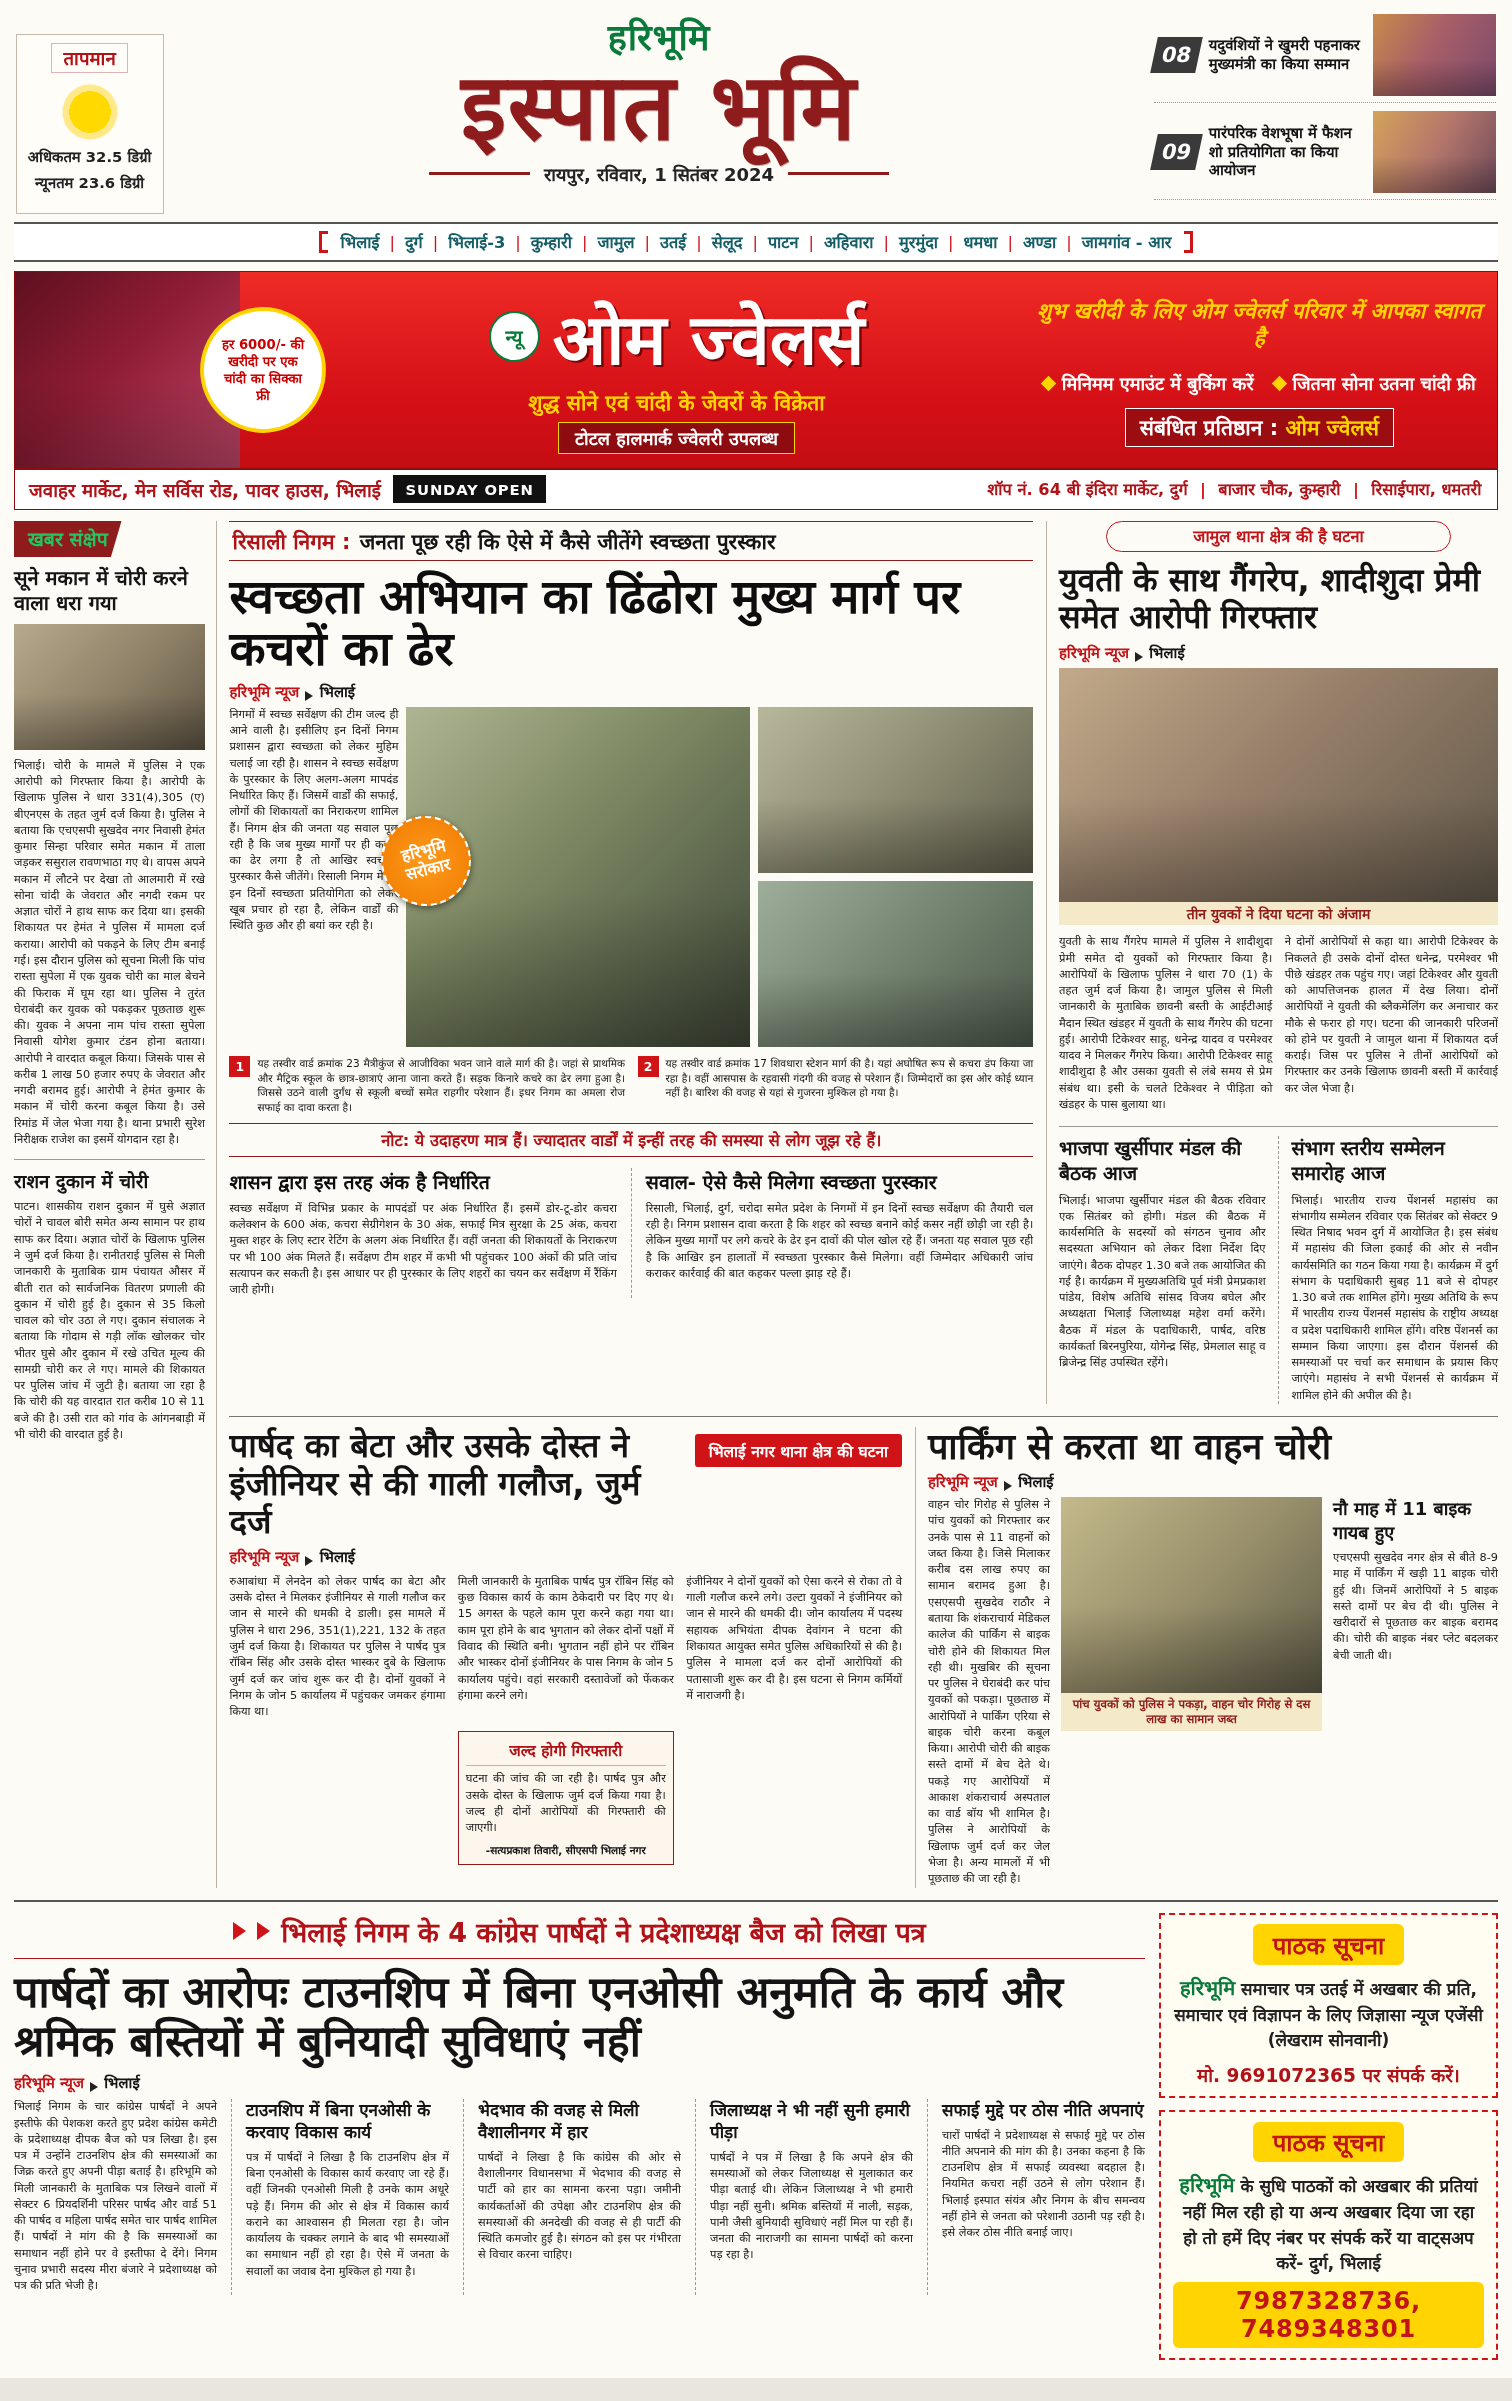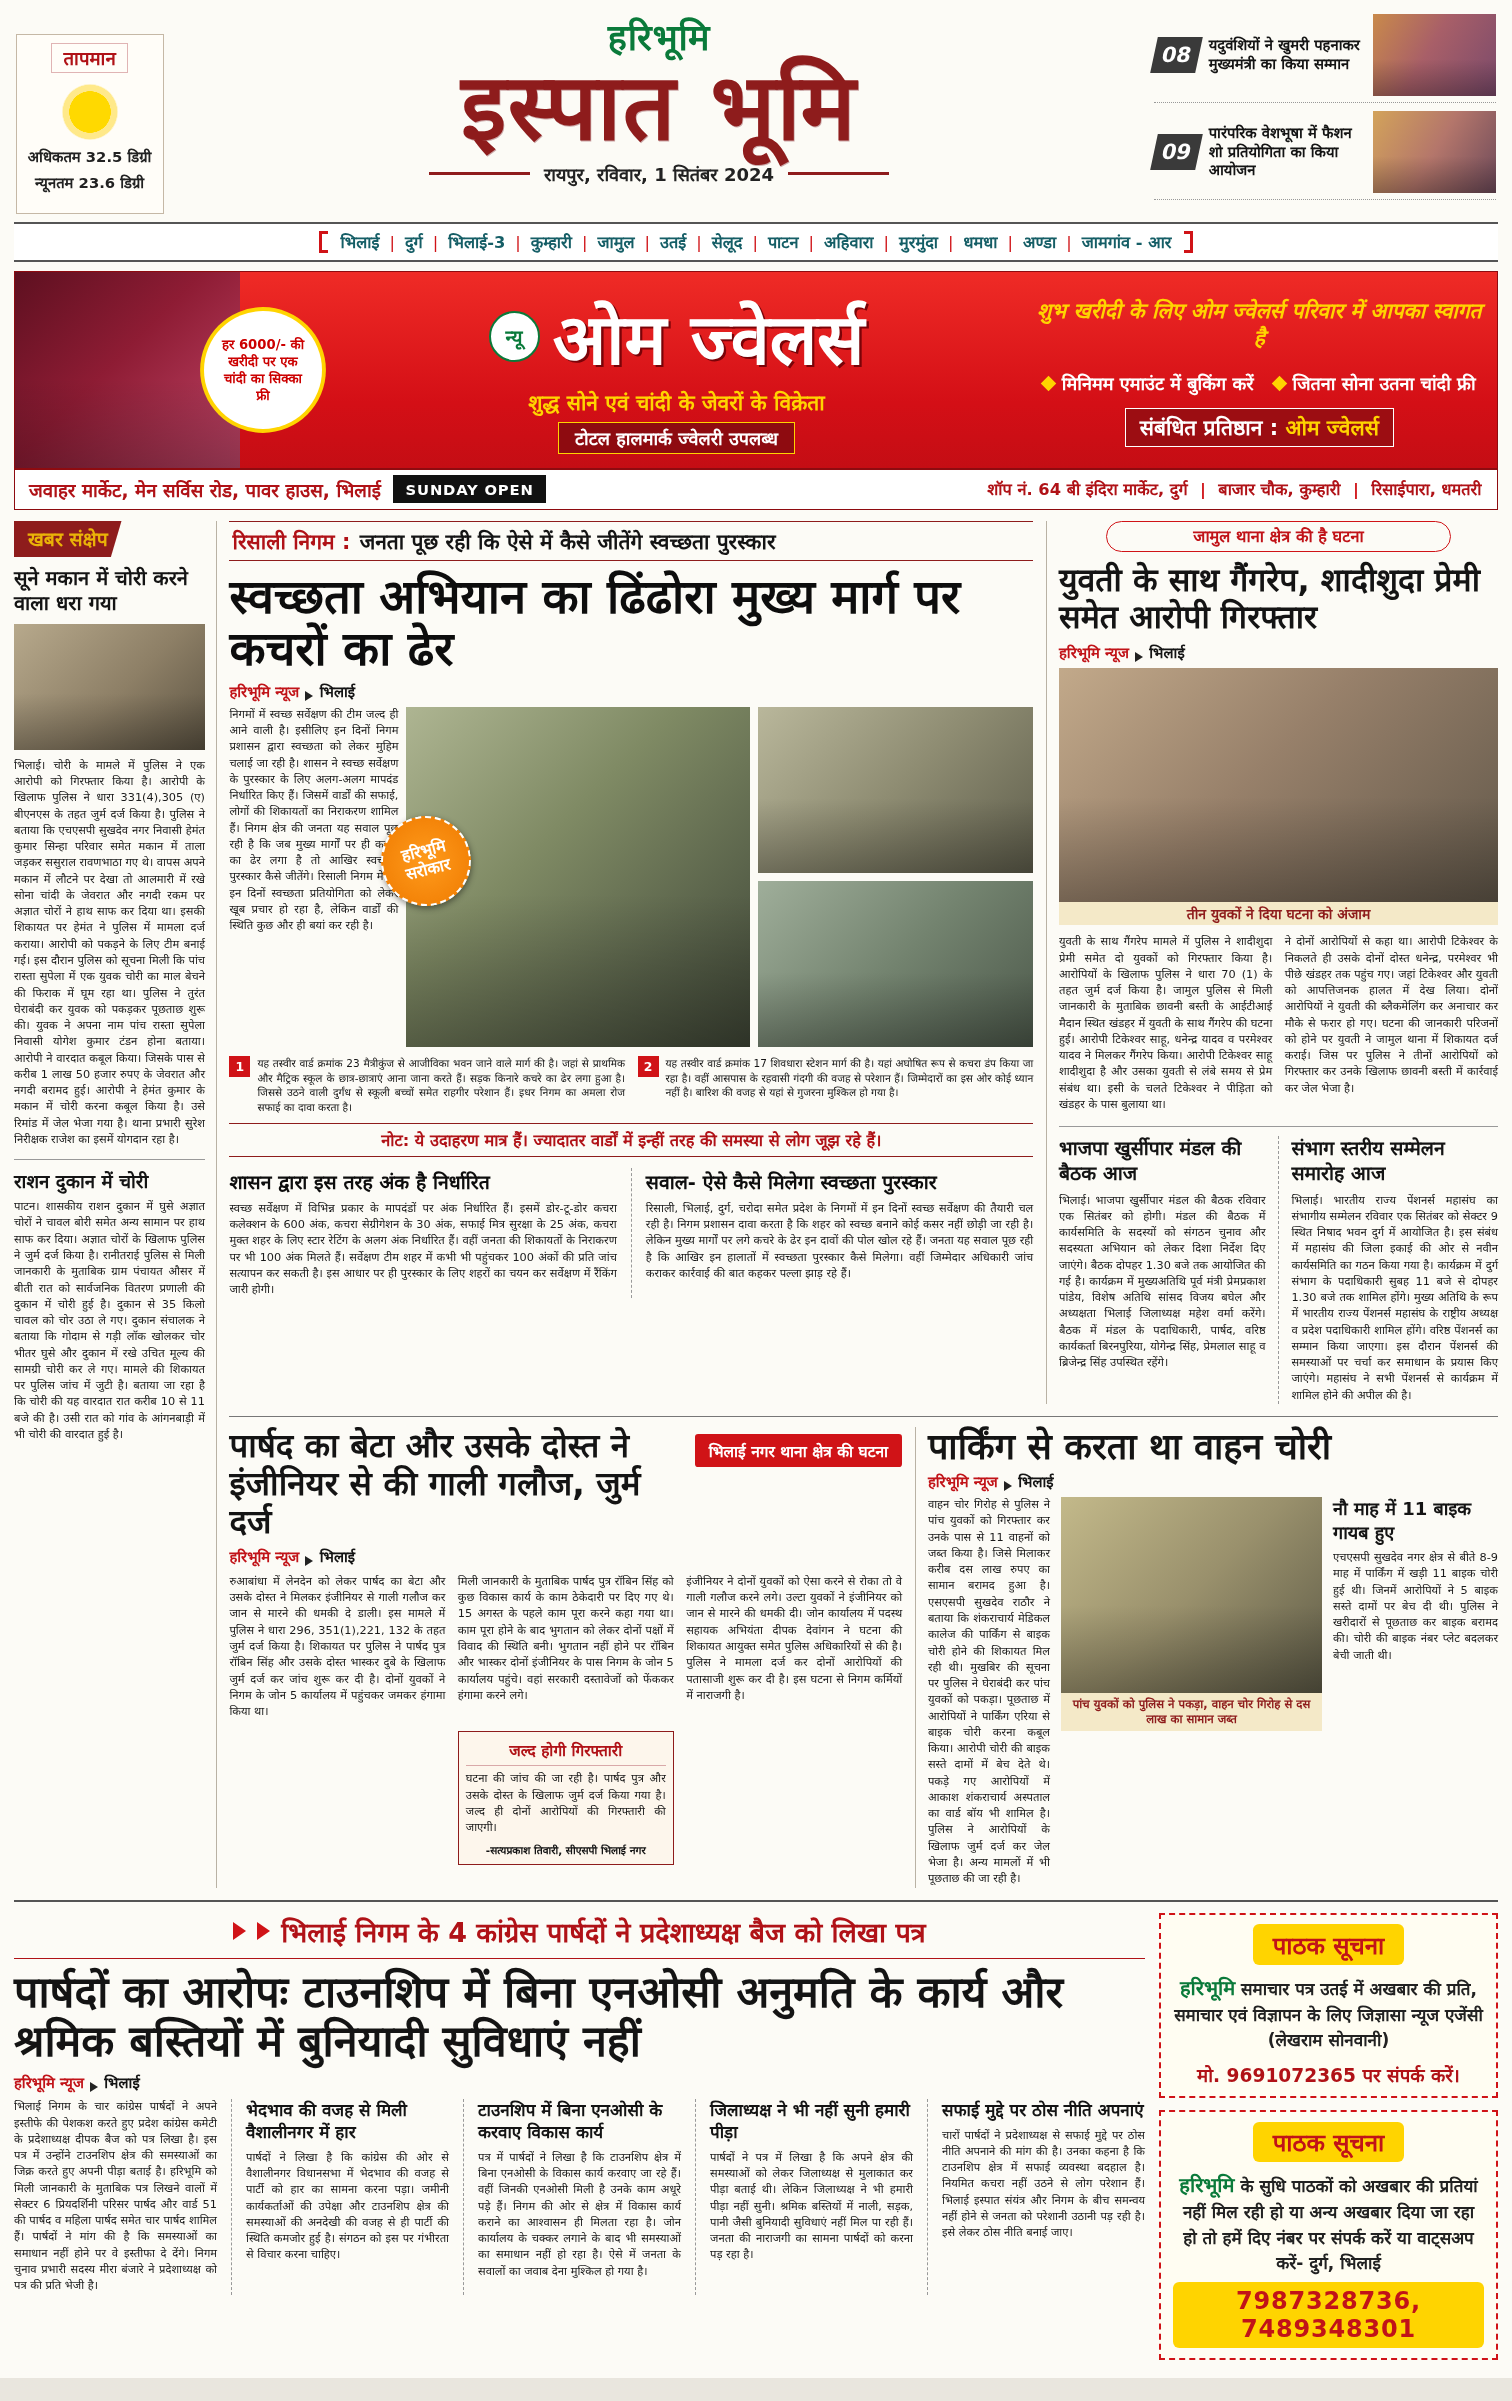--- a/index.html
+++ b/index.html
@@ -67,21 +67,21 @@
   .branch+.branch::before{content:"|";margin:0 12.4px;color:#d01317}
 
   
   .body-txt{font-size:11.3px;line-height:1.44;text-align:justify;color:#1a1a1a}
   .byline{display:flex;align-items:flex-end;gap:6.2px;font-size:14.8px;font-weight:bold;margin:4.7px 0 6.2px}
   .by-brand{color:#c11318}
   .tri-icon{width:0;height:0;border-left:8.5px solid #222;border-top:5.4px solid transparent;border-bottom:5.4px solid transparent}
 
   .content{display:flex;gap:12.4px;margin-top:11px}
   .left-col{width:203px;flex-shrink:0;border-right:0.8px solid #b9b2a4;padding-right:11px}
-  .briefs-header{background:#8e1c1c;color:#eab308;font-weight:bold;font-size:19.4px;padding:4.7px 14px;display:inline-block;clip-path:polygon(0 0,100% 0,90% 100%,0 100%)}
+  .briefs-header{background:#8e1c1c;color:#22c55e;font-weight:bold;font-size:19.4px;padding:4.7px 14px;display:inline-block;clip-path:polygon(0 0,100% 0,90% 100%,0 100%)}
   .brief-head{font-size:20px;font-weight:bold;line-height:1.25;margin:9.3px 0 7.8px}
   .brief-photo{width:100%;height:126px;margin-bottom:7.8px}
   .brief2-head{font-size:18.6px;font-weight:bold;border-top:1.6px solid #999;padding-top:7.8px;margin:11px 0 6.2px}
 
   .center-area{flex:1;display:flex;flex-direction:column}
   .top-band{display:flex;gap:12.4px}
   .main-story{flex:1;border-right:0.8px solid #b9b2a4;padding-right:12.4px}
   .kicker{display:flex;gap:9.3px;align-items:center;border-top:1.6px solid #8e1c1c;border-bottom:1.6px solid #8e1c1c;padding:5.4px 3.1px;font-size:21px;font-weight:bold}
   .kicker-label{color:#b01217}
   .main-headline{font-size:47px;font-weight:bold;line-height:1.12;margin:9.3px 0 3.1px;color:#0d0d0d}
@@ -398,26 +398,26 @@
       <div class="byline">
         <span class="by-brand">हरिभूमि न्यूज</span>
         <span class="tri-icon"></span>
         <span>भिलाई</span>
       </div>
       <div class="congress-cols">
         <div class="ccol">
           <p class="body-txt">भिलाई निगम के चार कांग्रेस पार्षदों ने अपने इस्तीफे की पेशकश करते हुए प्रदेश कांग्रेस कमेटी के प्रदेशाध्यक्ष दीपक बैज को पत्र लिखा है। इस पत्र में उन्होंने टाउनशिप क्षेत्र की समस्याओं का जिक्र करते हुए अपनी पीड़ा बताई है। हरिभूमि को मिली जानकारी के मुताबिक पत्र लिखने वालों में सेक्टर 6 प्रियदर्शिनी परिसर पार्षद और वार्ड 51 की पार्षद व महिला पार्षद समेत चार पार्षद शामिल हैं। पार्षदों ने मांग की है कि समस्याओं का समाधान नहीं होने पर वे इस्तीफा दे देंगे। निगम चुनाव प्रभारी सदस्य मीरा बंजारे ने प्रदेशाध्यक्ष को पत्र की प्रति भेजी है।</p>
         </div>
         <div class="ccol">
+          <div class="ccol-head">टाउनशिप में बिना एनओसी के करवाए विकास कार्य</div>
+          <p class="body-txt">पत्र में पार्षदों ने लिखा है कि टाउनशिप क्षेत्र में बिना एनओसी के विकास कार्य करवाए जा रहे हैं। वहीं जिनकी एनओसी मिली है उनके काम अधूरे पड़े हैं। निगम की ओर से क्षेत्र में विकास कार्य कराने का आश्वासन ही मिलता रहा है। जोन कार्यालय के चक्कर लगाने के बाद भी समस्याओं का समाधान नहीं हो रहा है। ऐसे में जनता के सवालों का जवाब देना मुश्किल हो गया है।</p>
+        </div>
+        <div class="ccol">
           <div class="ccol-head">भेदभाव की वजह से मिली वैशालीनगर में हार</div>
           <p class="body-txt">पार्षदों ने लिखा है कि कांग्रेस की ओर से वैशालीनगर विधानसभा में भेदभाव की वजह से पार्टी को हार का सामना करना पड़ा। जमीनी कार्यकर्ताओं की उपेक्षा और टाउनशिप क्षेत्र की समस्याओं की अनदेखी की वजह से ही पार्टी की स्थिति कमजोर हुई है। संगठन को इस पर गंभीरता से विचार करना चाहिए।</p>
-        </div>
-        <div class="ccol">
-          <div class="ccol-head">टाउनशिप में बिना एनओसी के करवाए विकास कार्य</div>
-          <p class="body-txt">पत्र में पार्षदों ने लिखा है कि टाउनशिप क्षेत्र में बिना एनओसी के विकास कार्य करवाए जा रहे हैं। वहीं जिनकी एनओसी मिली है उनके काम अधूरे पड़े हैं। निगम की ओर से क्षेत्र में विकास कार्य कराने का आश्वासन ही मिलता रहा है। जोन कार्यालय के चक्कर लगाने के बाद भी समस्याओं का समाधान नहीं हो रहा है। ऐसे में जनता के सवालों का जवाब देना मुश्किल हो गया है।</p>
         </div>
         <div class="ccol">
           <div class="ccol-head">जिलाध्यक्ष ने भी नहीं सुनी हमारी पीड़ा</div>
           <p class="body-txt">पार्षदों ने पत्र में लिखा है कि अपने क्षेत्र की समस्याओं को लेकर जिलाध्यक्ष से मुलाकात कर पीड़ा बताई थी। लेकिन जिलाध्यक्ष ने भी हमारी पीड़ा नहीं सुनी। श्रमिक बस्तियों में नाली, सड़क, पानी जैसी बुनियादी सुविधाएं नहीं मिल पा रही हैं। जनता की नाराजगी का सामना पार्षदों को करना पड़ रहा है।</p>
         </div>
         <div class="ccol">
           <div class="ccol-head">सफाई मुद्दे पर ठोस नीति अपनाएं</div>
           <p class="body-txt">चारों पार्षदों ने प्रदेशाध्यक्ष से सफाई मुद्दे पर ठोस नीति अपनाने की मांग की है। उनका कहना है कि टाउनशिप क्षेत्र में सफाई व्यवस्था बदहाल है। नियमित कचरा नहीं उठने से लोग परेशान हैं। भिलाई इस्पात संयंत्र और निगम के बीच समन्वय नहीं होने से जनता को परेशानी उठानी पड़ रही है। इसे लेकर ठोस नीति बनाई जाए।</p>
         </div>
       </div>

